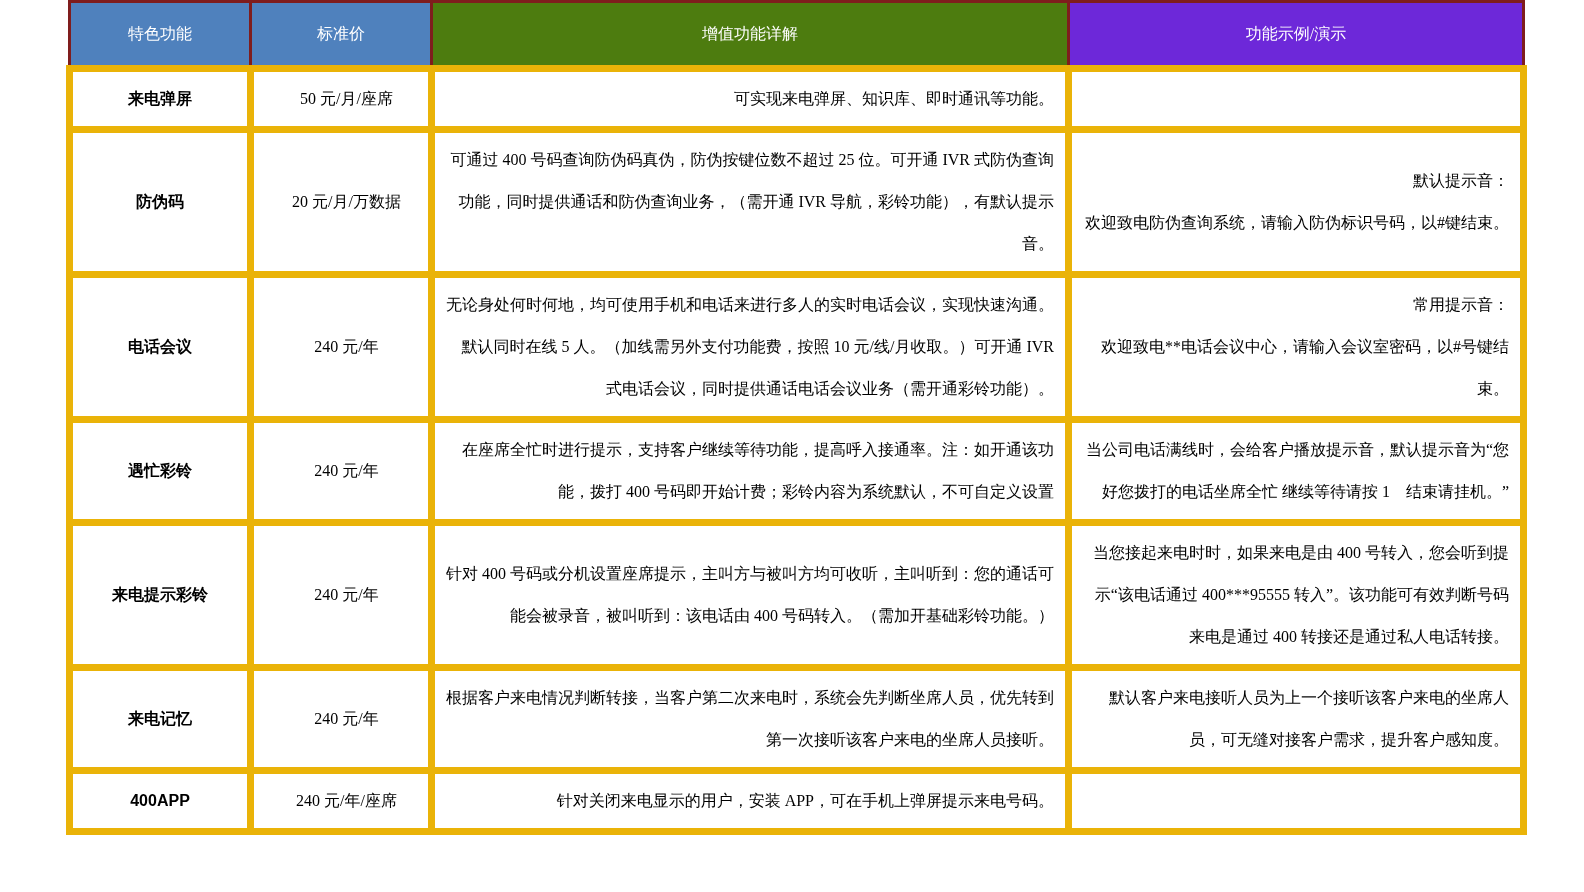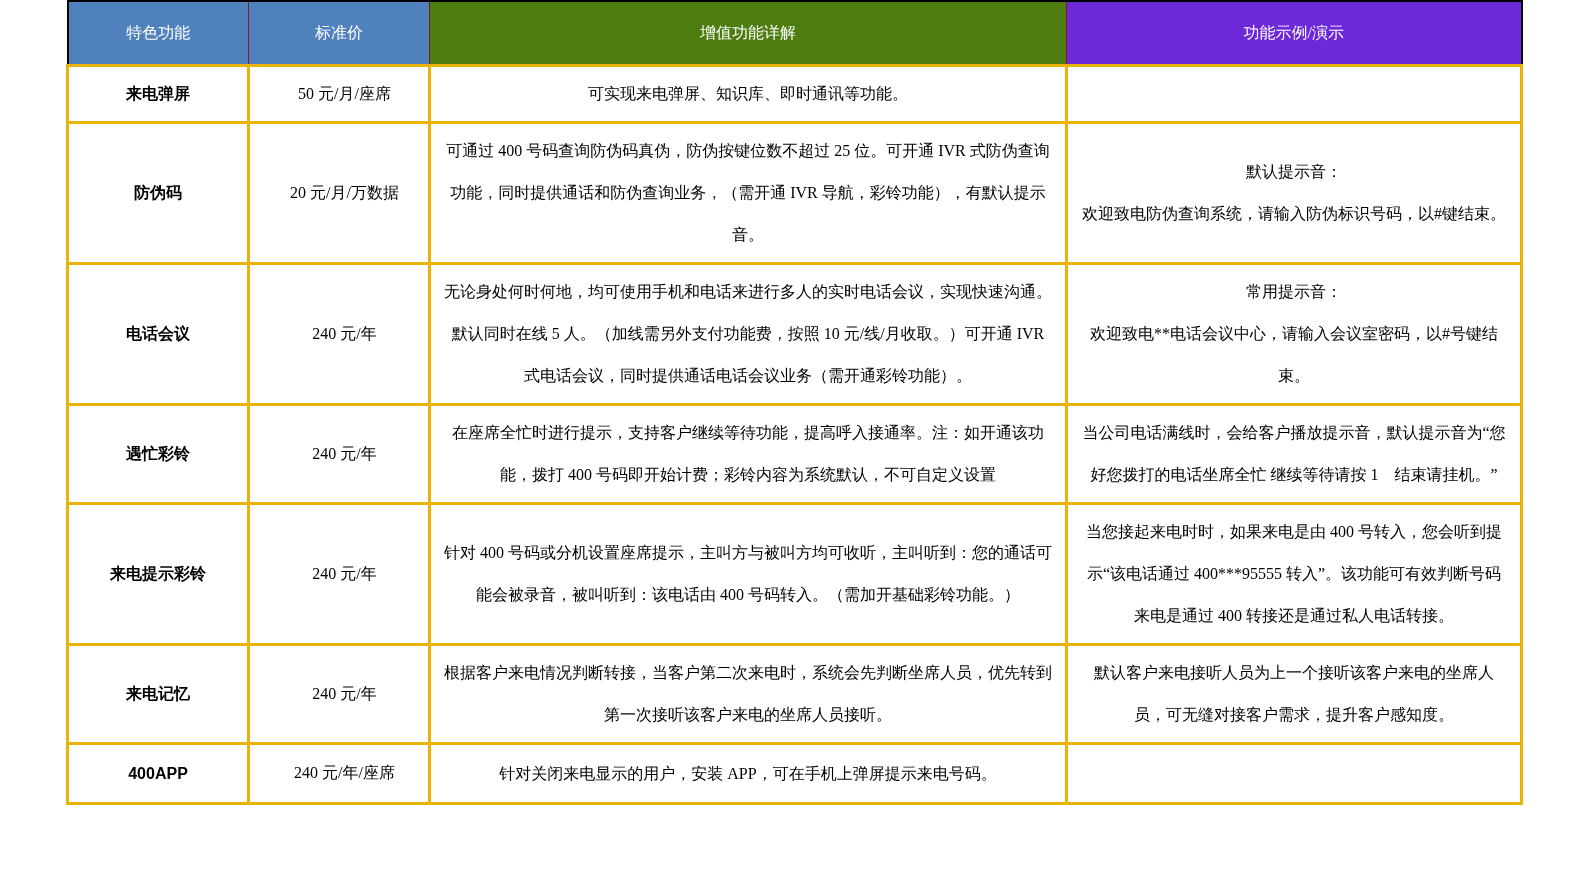--- a/index.html
+++ b/index.html
@@ -39,45 +39,45 @@
   col.c3 { width: 637px; }
   col.c4 { width: 455px; }
 
   th {
     background: #4f81bd;
     color: #ffffff;
     font-family: "Liberation Serif", "DejaVu Serif", serif;
     font-size: 16px;
     font-weight: 400;
     height: 60px;
-    border: 1px solid #7f1d1d;
+    border: 3px solid #7f1d1d;
     text-align: center;
     vertical-align: middle;
   }
   td {
-    border: 3px solid #eab308;
+    border: 7px solid #eab308;
     vertical-align: middle;
     color: #000000;
     font-size: 16px;
     margin-top: 36px;
   }
   td.feat {
     text-align: center;
     font-family: "Liberation Sans", "DejaVu Sans", sans-serif;
     font-weight: 700;
     font-size: 16px;
   }
   td.price {
     text-align: center;
     font-family: "Liberation Serif", "DejaVu Serif", serif;
     font-size: 16px;
     padding-left: 12px;
   }
   td.detail, td.example {
-    text-align: center;
+    text-align: right;
     font-family: "Liberation Serif", "DejaVu Serif", serif;
     padding: 6px 11px;
     line-height: 42px;
     white-space: pre-line;
   }
   
   tr.r0 { height: 56px; }
   tr.r1 { height: 84px; }
   tr.r2 { height: 123px; }
   tr.r3 { height: 85px; }

